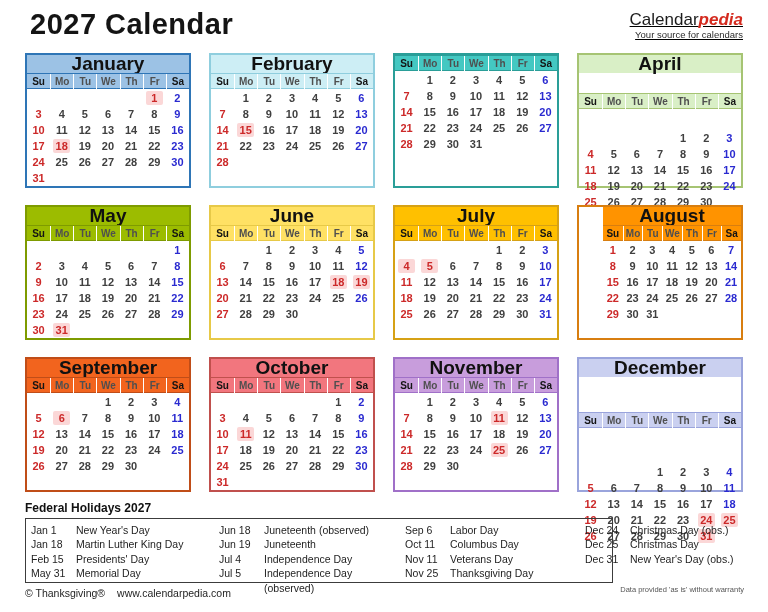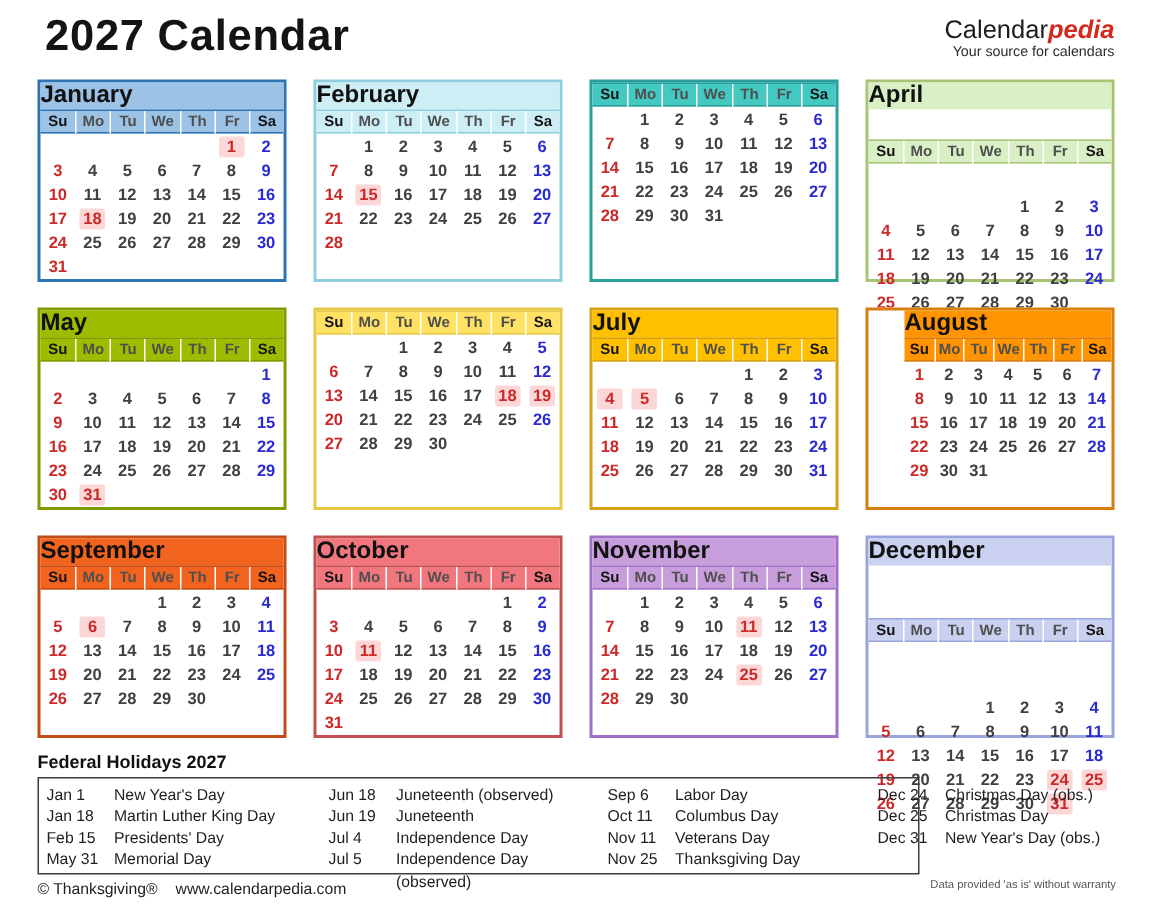--- a/index.html
+++ b/index.html
@@ -1,31 +1,31 @@
 <!DOCTYPE html>
 <html><head>
 <meta charset="utf-8">
 <style>
   * { box-sizing: border-box; margin: 0; padding: 0; }
   html,body { width:768px; height:612px; background:#fff; font-family:"Liberation Sans", sans-serif; }
   body { position:relative; overflow:hidden; }
 
   .page-title { position:absolute; left:30px; top:8px; font-size:29px; font-weight:bold; color:#141414; letter-spacing:0.5px; }
 
-  .logo { position:absolute; right:25px; top:11px; text-align:right; }
+  .logo { position:absolute; right:25px; top:11px; text-align:right;text-decoration:underline; }
   .logo-line { font-size:17px; color:#1c1c1c; line-height:18px; }
   .logo-red { color:#d42a1e; font-weight:bold; font-style:italic; }
   .logo-tagline { font-size:9.5px; color:#2c2c2c; line-height:11px; }
 
   .months { position:absolute; left:25px; top:53px; display:grid;
             grid-template-columns:repeat(4,166px); grid-auto-rows:135px;
             column-gap:18px; row-gap:17px; }
 
   .month { border:2px solid #888; background:#fff; display:flex; flex-direction:column; }
-  .month-title { height:18px; line-height:18px; text-align:left; font-weight:bold; font-size:16px; color:#111; }
+  .month-title { height:18px; line-height:18px; text-align:center; font-weight:bold; font-size:19px; color:#111; }
   .dow-row { display:grid; grid-template-columns:repeat(7,1fr); height:16px; }
   .dow-cell { text-align:center; font-size:10px; font-weight:bold; line-height:15px; border-left:1px solid #fff; }
   .dow-cell:first-child { border-left:none; }
   .dow-cell.weekend { color:#141414; }
   .dow-cell.weekday { color:#4f4f4f; }
 
   .dates { flex:1; display:grid; grid-template-columns:repeat(7,1fr); grid-auto-rows:16.1px; padding-top:2px; }
   .date-cell { text-align:center; font-size:11px; font-weight:bold; line-height:15px; }
   .date-cell span { display:inline-block; min-width:17px; line-height:14px; border-radius:2px; }
   .date-cell .sun { color:var(--sun); }
@@ -307,20 +307,21 @@
         <div class="date-cell"><span class="sun">30</span></div>
         <div class="date-cell"><span class="hl">31</span></div>
         <div class="date-cell"><span></span></div>
         <div class="date-cell"><span></span></div>
         <div class="date-cell"><span></span></div>
         <div class="date-cell"><span></span></div>
         <div class="date-cell"><span></span></div>
       </div>
     </div>
     <div class="month" style="border-color: rgb(231, 201, 72);">
+      <div class="month-title" style="background: rgb(255, 225, 100);">June</div>
       <div class="dow-row" style="background: rgb(255, 225, 100); border-top: 1px solid rgb(231, 201, 72); border-bottom: 1px solid rgb(231, 201, 72);">
         <div class="dow-cell weekend">Su</div>
         <div class="dow-cell weekday">Mo</div>
         <div class="dow-cell weekday">Tu</div>
         <div class="dow-cell weekday">We</div>
         <div class="dow-cell weekday">Th</div>
         <div class="dow-cell weekday">Fr</div>
         <div class="dow-cell weekend">Sa</div>
       </div>
       <div class="dates">

